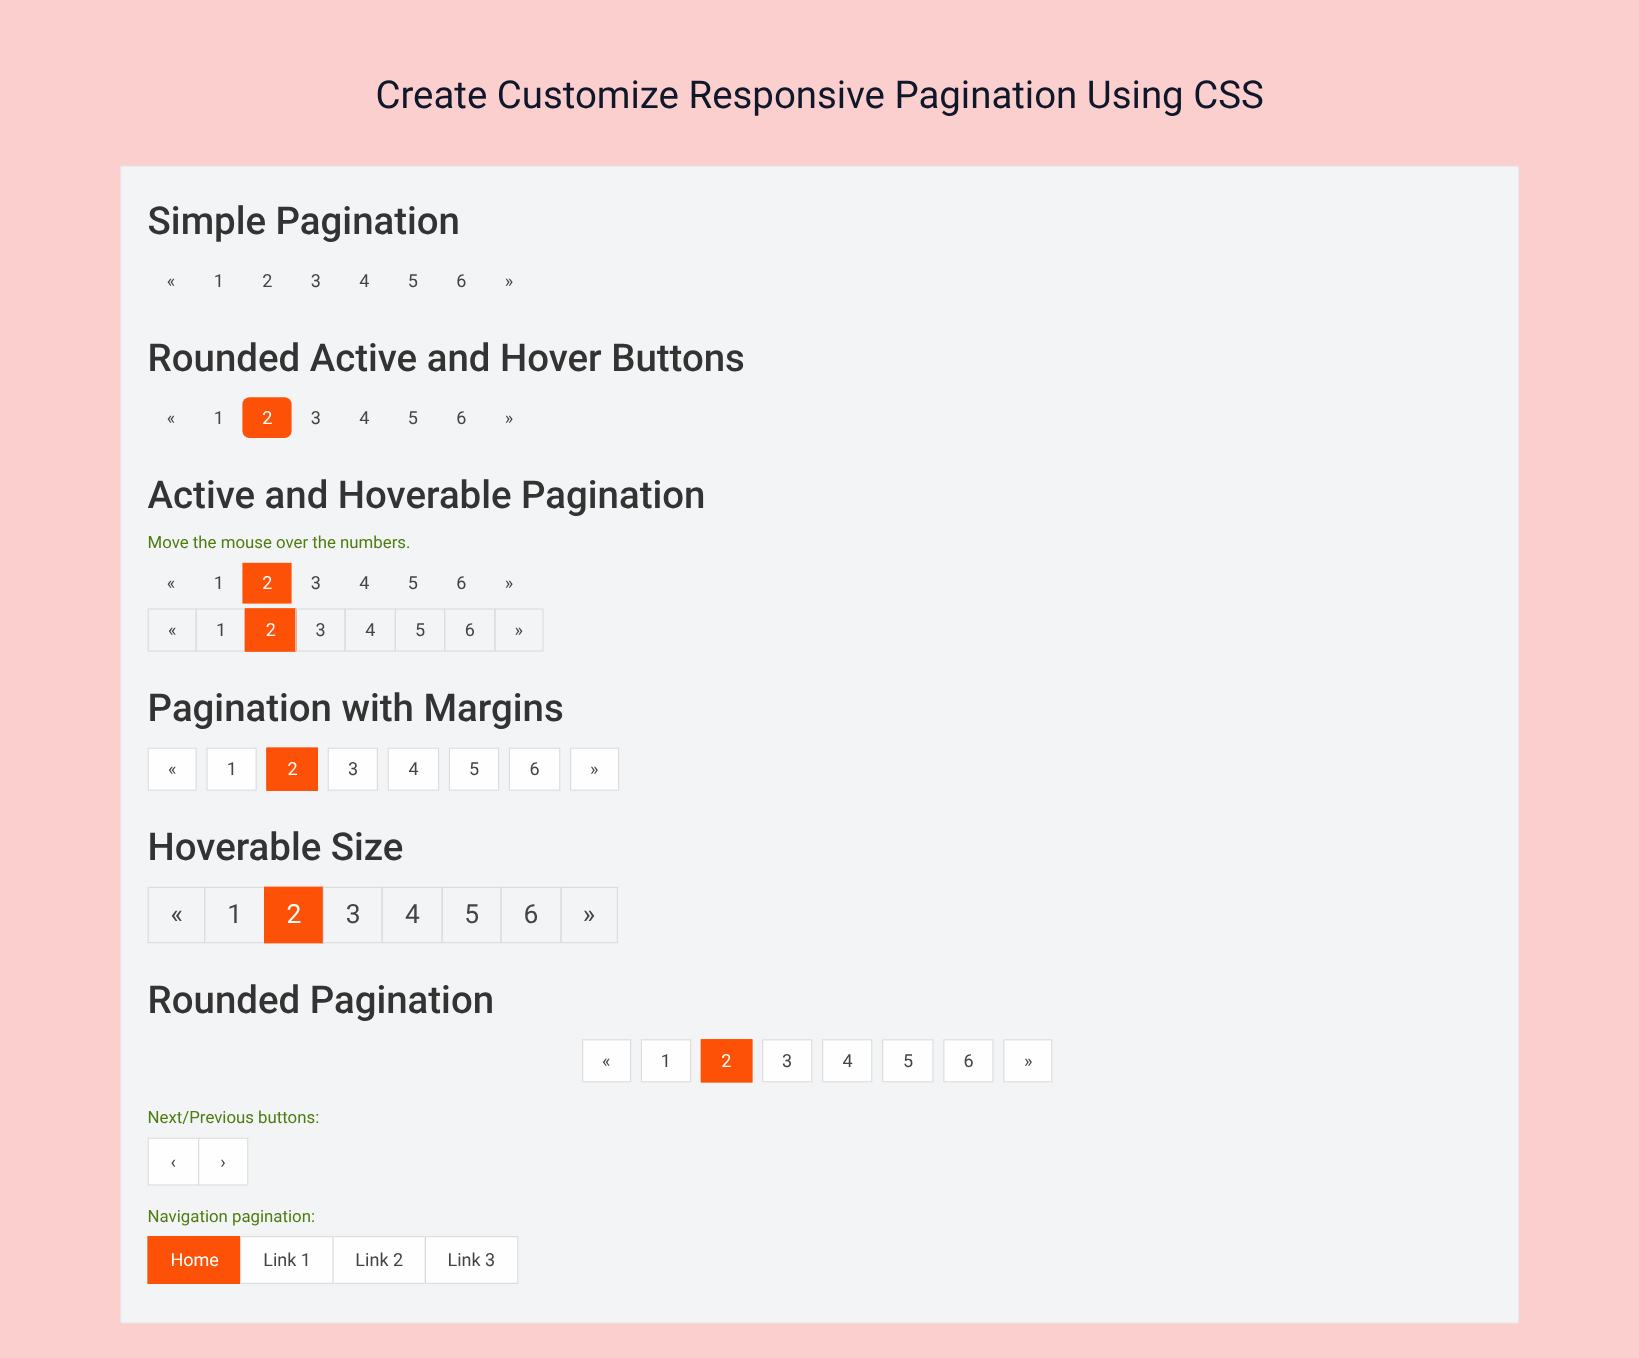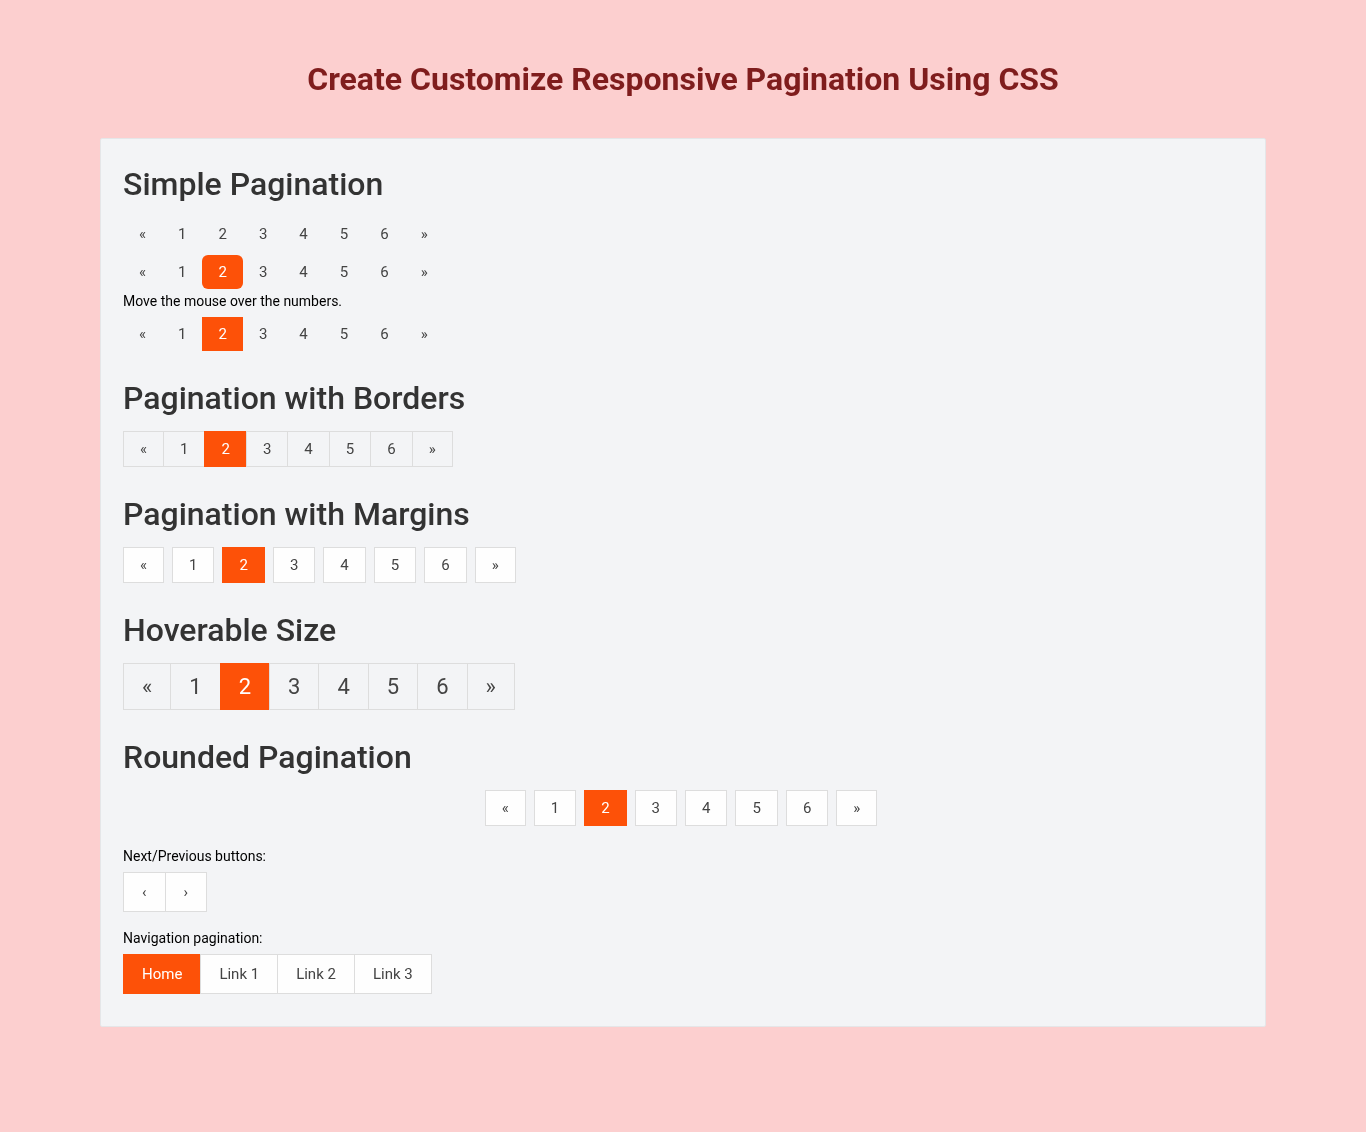--- a/index.html
+++ b/index.html
@@ -9,41 +9,41 @@
     background: #fccfcf;
     color: #333;
     width: 1366px;
   }
   .outer {
     padding: 60px 100px 60px 100px;
   }
   h1.page-title {
     text-align: center;
     font-size: 32px;
-    font-weight: 700;
-    color: #7f1d1d;
+    font-weight: 400;
+    color: #0f172a;
     margin: 0 0 40px 0;
   }
   .card {
     background: #f3f4f6;
     border: 1px solid #e5e6e8;
     border-radius: 2px;
     padding: 18px 22px 28px 22px;
   }
   h2.section {
     font-size: 32px;
     font-weight: 500;
     color: #333;
     margin: 24px 0 14px 0;
   }
   h2.section:first-child { margin-top: 8px; }
   p.hint {
     margin: 0 0 8px 0;
     font-size: 14px;
-    color: #000000;
+    color: #4d7c0f;
   }
 
   
   ul.pag {
     list-style: none;
     padding: 0;
     margin: 0;
     display: inline-block;
   }
   ul.pag > li {
@@ -152,40 +152,42 @@
             <a href="#">4</a>
           </li><li>
             <a href="#">5</a>
           </li><li>
             <a href="#">6</a>
           </li><li>
             <a href="#">»</a>
           </li></ul>
     </div>
 
+    <h2 class="section">Rounded Active and Hover Buttons</h2>
     <div class="wrap">
       <ul class="pag rounded"><li>
             <a href="#">«</a>
           </li><li>
             <a href="#">1</a>
           </li><li>
             <a href="#" class="active">2</a>
           </li><li>
             <a href="#">3</a>
           </li><li>
             <a href="#">4</a>
           </li><li>
             <a href="#">5</a>
           </li><li>
             <a href="#">6</a>
           </li><li>
             <a href="#">»</a>
           </li></ul>
     </div>
 
+    <h2 class="section">Active and Hoverable Pagination</h2>
     <p class="hint">Move the mouse over the numbers.</p>
     <div class="wrap">
       <ul class="pag square"><li>
             <a href="#">«</a>
           </li><li>
             <a href="#">1</a>
           </li><li>
             <a href="#" class="active">2</a>
           </li><li>
             <a href="#">3</a>
@@ -193,21 +195,20 @@
             <a href="#">4</a>
           </li><li>
             <a href="#">5</a>
           </li><li>
             <a href="#">6</a>
           </li><li>
             <a href="#">»</a>
           </li></ul>
     </div>
 
-    <h2 class="section">Pagination with Borders</h2>
     <div class="wrap">
       <ul class="pag bordered"><li>
             <a href="#">«</a>
           </li><li>
             <a href="#">1</a>
           </li><li>
             <a href="#" class="active">2</a>
           </li><li>
             <a href="#">3</a>
           </li><li>

